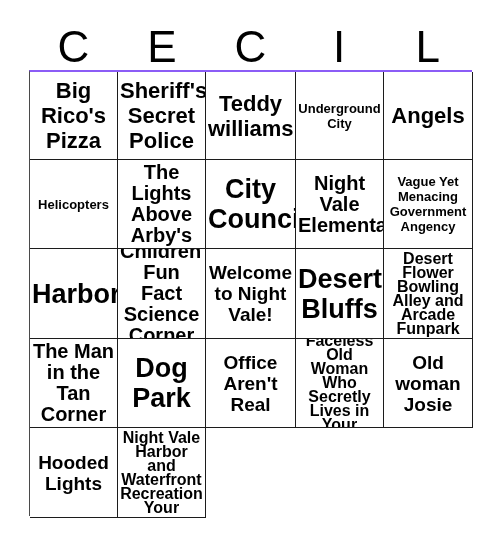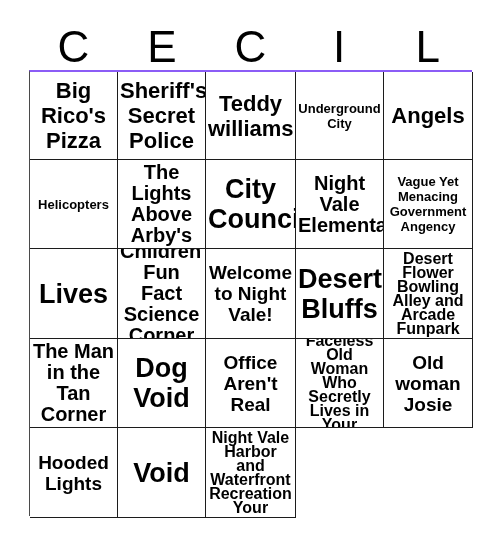--- a/index.html
+++ b/index.html
@@ -118,55 +118,52 @@
         <span>City Council</span>
       </div>
     <div class="cell fs-sm">
         <span>Night Vale Elementary</span>
       </div>
     <div class="cell fs-xs">
         <span>Vague Yet Menacing Government Angency</span>
       </div>
 
     <div class="cell fs-xl">
-        <span>Lives</span>
+        <span>Harbor</span>
       </div>
     <div class="cell fs-sm">
         <span>Children's Fun Fact Science Corner</span>
       </div>
     <div class="cell fs-md">
         <span>Welcome to Night Vale!</span>
       </div>
     <div class="cell fs-xl">
         <span>Desert Bluffs</span>
       </div>
     <div class="cell fs-xxs">
         <span>Desert Flower Bowling Alley and Arcade Funpark</span>
       </div>
 
     <div class="cell fs-sm">
         <span>The Man in the Tan Corner</span>
       </div>
     <div class="cell fs-xl">
-        <span>Dog Void</span>
+        <span>Dog Park</span>
       </div>
     <div class="cell fs-md">
         <span>Office Aren't Real</span>
       </div>
     <div class="cell fs-xxs">
         <span>The Faceless Old Woman Who Secretly Lives in Your Home</span>
       </div>
 
     <div class="cell fs-md">
         <span>Old woman Josie</span>
       </div>
     <div class="cell fs-md">
         <span>Hooded Lights</span>
       </div>
-    <div class="cell fs-xl">
-        <span>Void</span>
-      </div>
     <div class="cell fs-xxs">
         <span>Night Vale Harbor and Waterfront Recreation Your</span>
       </div>
 
   </div>
 </div>
 
 </body></html>

